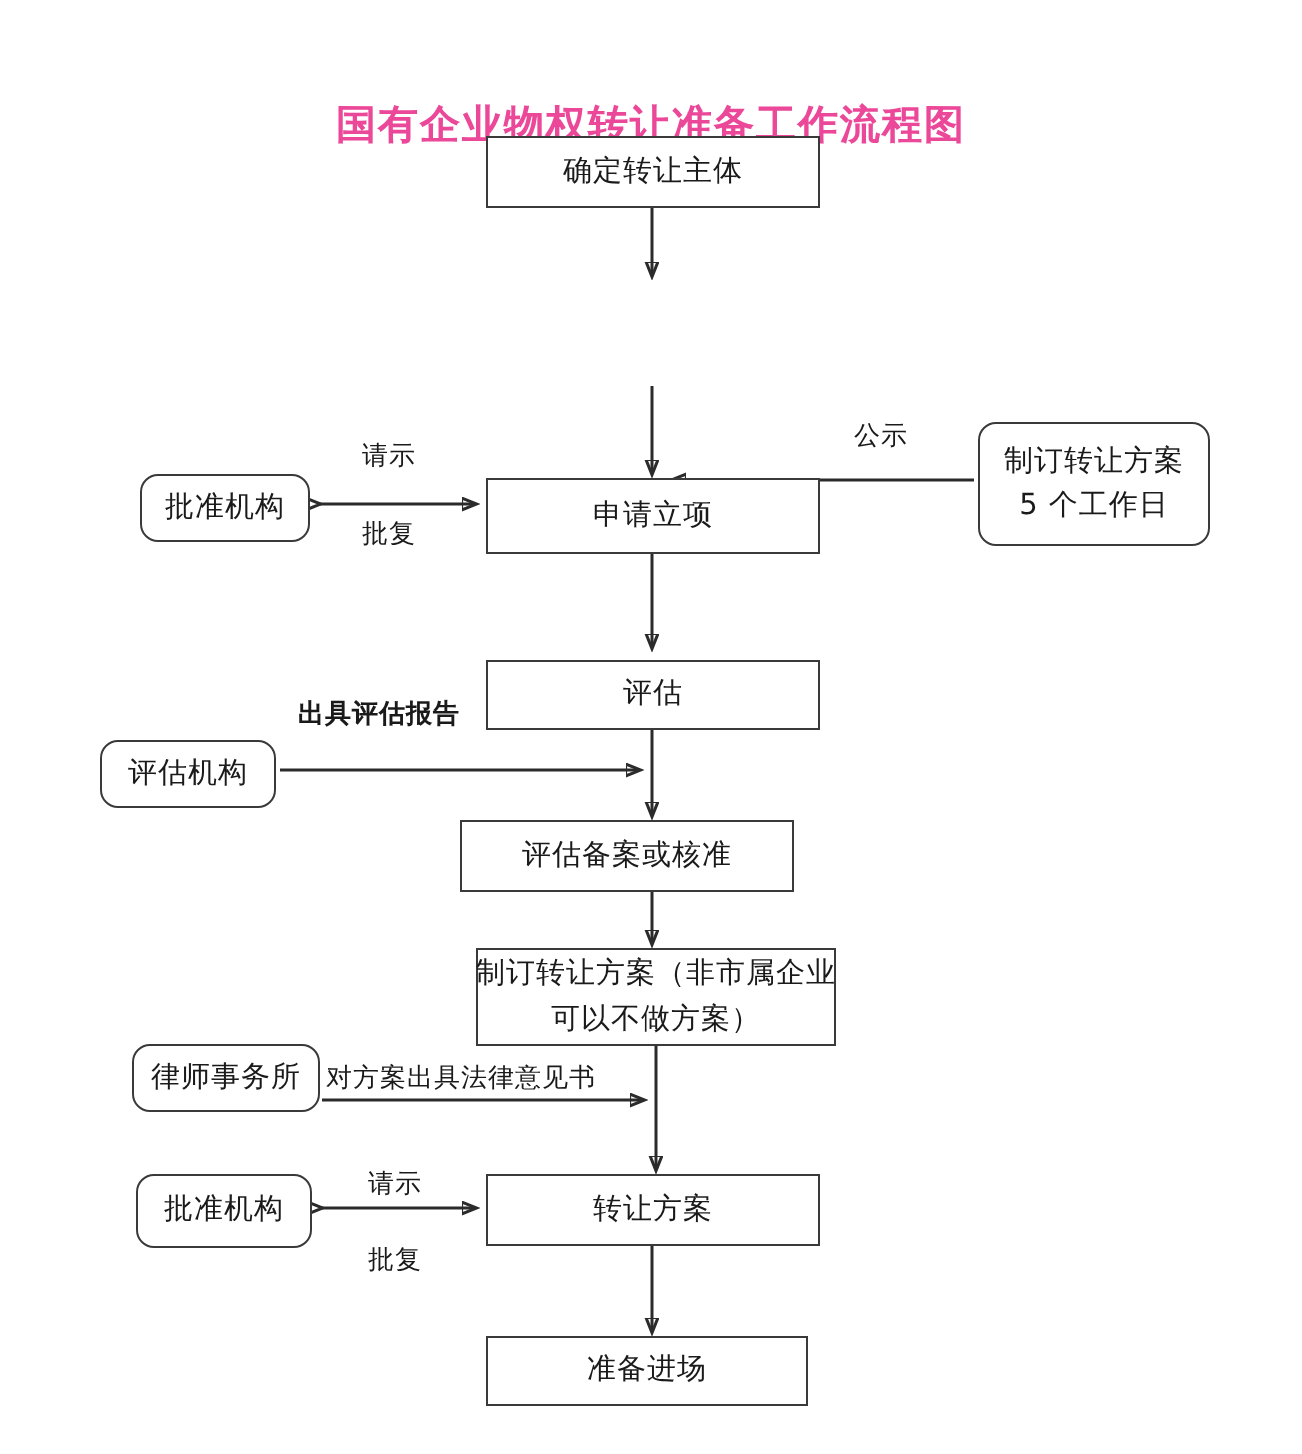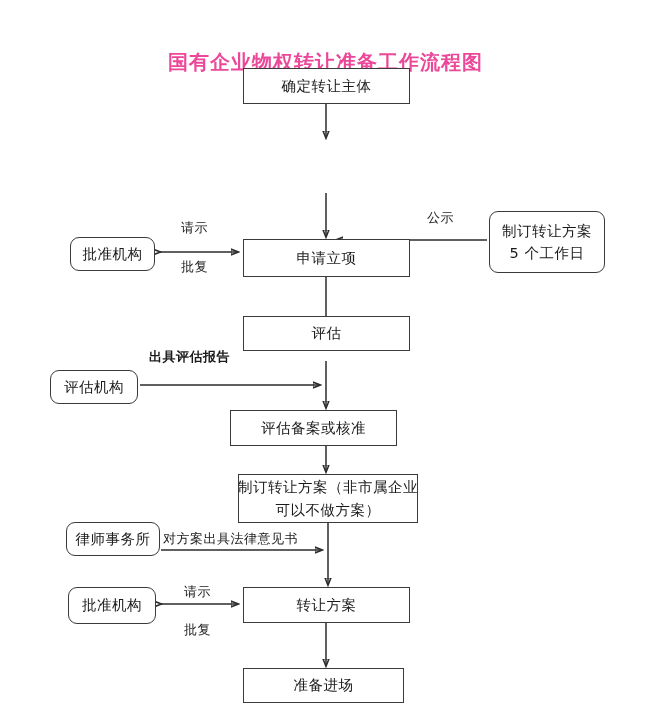--- a/index.html
+++ b/index.html
@@ -112,21 +112,21 @@
   <div class="node rounded" id="n3" style="left: 70px; top: 237px; width: 85px; height: 34px;">
       <span class="ln">批准机构</span>
     </div>
   <div class="node rect" id="n4" style="left: 243px; top: 239px; width: 167px; height: 38px;">
       <span class="ln">申请立项</span>
     </div>
   <div class="node rounded" id="n5" style="left: 489px; top: 211px; width: 116px; height: 62px;">
       <span class="ln">制订转让方案</span>
       <span class="ln">5 个工作日</span>
     </div>
-  <div class="node rect" id="n6" style="left: 243px; top: 316px; width: 167px; height: 35px; justify-content: center;">
+  <div class="node rect" id="n6" style="left: 243px; top: 330px; width: 167px; height: 35px; justify-content: center;">
       <span class="ln">评估</span>
     </div>
   <div class="node rounded" id="n7" style="left: 50px; top: 370px; width: 88px; height: 34px;">
       <span class="ln">评估机构</span>
     </div>
   <div class="node rect" id="n8" style="left: 230px; top: 410px; width: 167px; height: 36px;">
       <span class="ln">评估备案或核准</span>
     </div>
   <div class="node rect" id="n9" style="left: 238px; top: 474px; width: 180px; height: 49px;">
       <span class="ln">制订转让方案（非市属企业</span>

